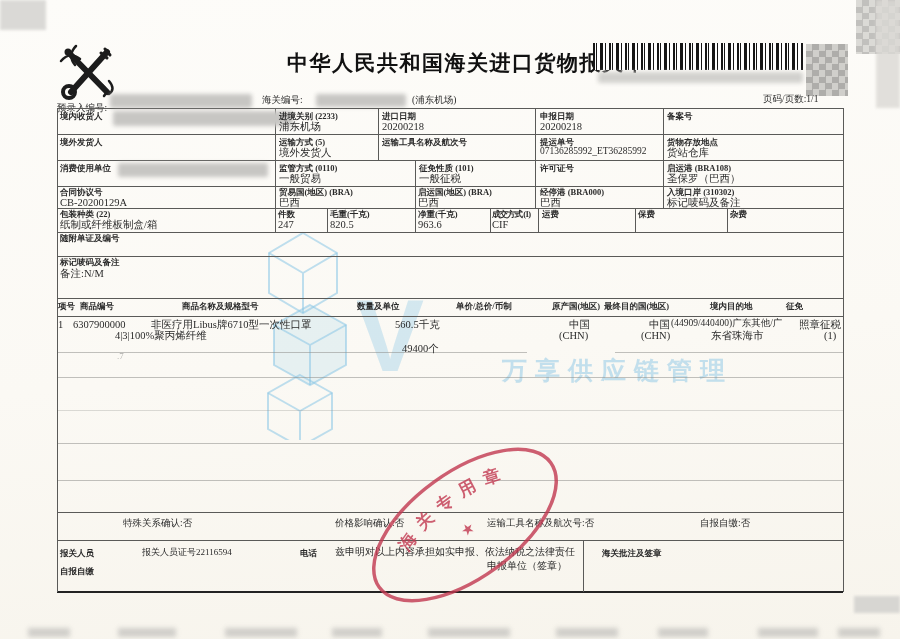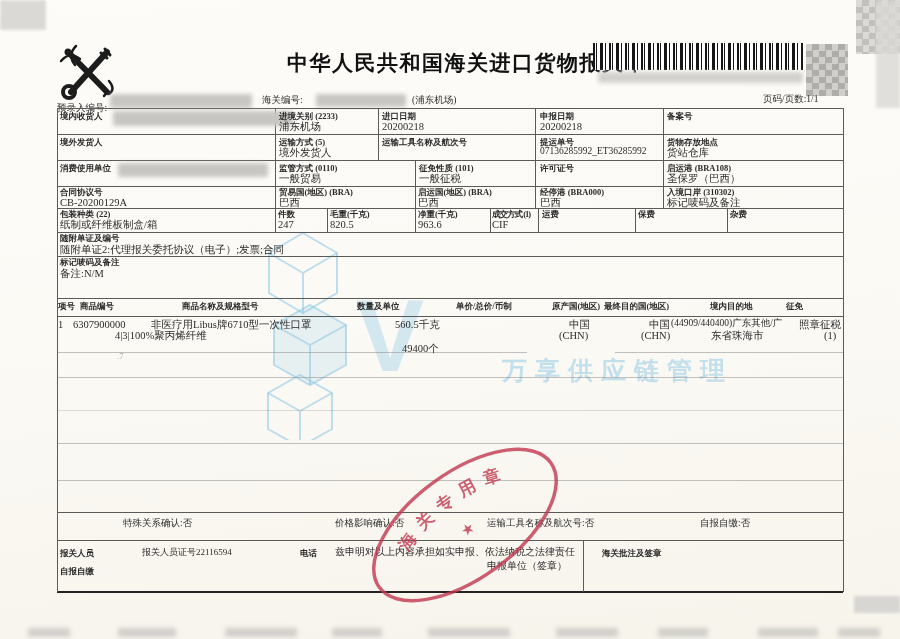--- a/index.html
+++ b/index.html
@@ -153,21 +153,20 @@
   <div class="t val" style="left:330px;top:219px">820.5</div>
   <div class="t lab" style="left:418px;top:210px">净重(千克)</div>
   <div class="t val" style="left:418px;top:219px">963.6</div>
   <div class="t lab" style="left:492px;top:210px;letter-spacing:-1px">成交方式  (1)</div>
   <div class="t val" style="left:492px;top:219px">CIF</div>
   <div class="t lab" style="left:542px;top:210px">运费</div>
   <div class="t lab" style="left:638px;top:210px">保费</div>
   <div class="t lab" style="left:730px;top:210px">杂费</div>
 
   <div class="t lab" style="left:60px;top:234px">随附单证及编号</div>
-  <div class="t val" style="left:60px;top:244px">随附单证2:代理报关委托协议（电子）;发票;合同</div>
   <div class="t lab" style="left:60px;top:258px">标记唛码及备注</div>
   <div class="t val" style="left:60px;top:268px">备注:N/M</div>
 
   <div class="t lab" style="left:58px;top:302px">项号</div>
   <div class="t lab" style="left:80px;top:302px">商品编号</div>
   <div class="t lab" style="left:182px;top:302px">商品名称及规格型号</div>
   <div class="t lab" style="left:357px;top:302px">数量及单位</div>
   <div class="t lab" style="left:456px;top:302px">单价/总价/币制</div>
   <div class="t lab" style="left:552px;top:302px">原产国(地区)</div>
   <div class="t lab" style="left:604px;top:302px">最终目的国(地区)</div>

